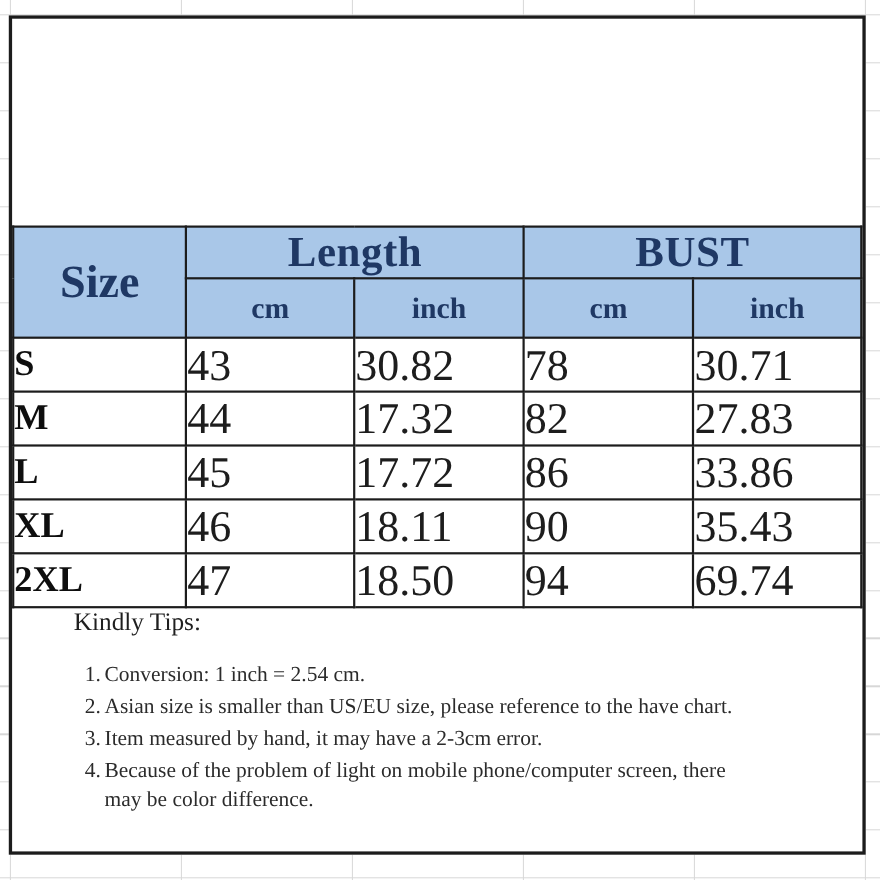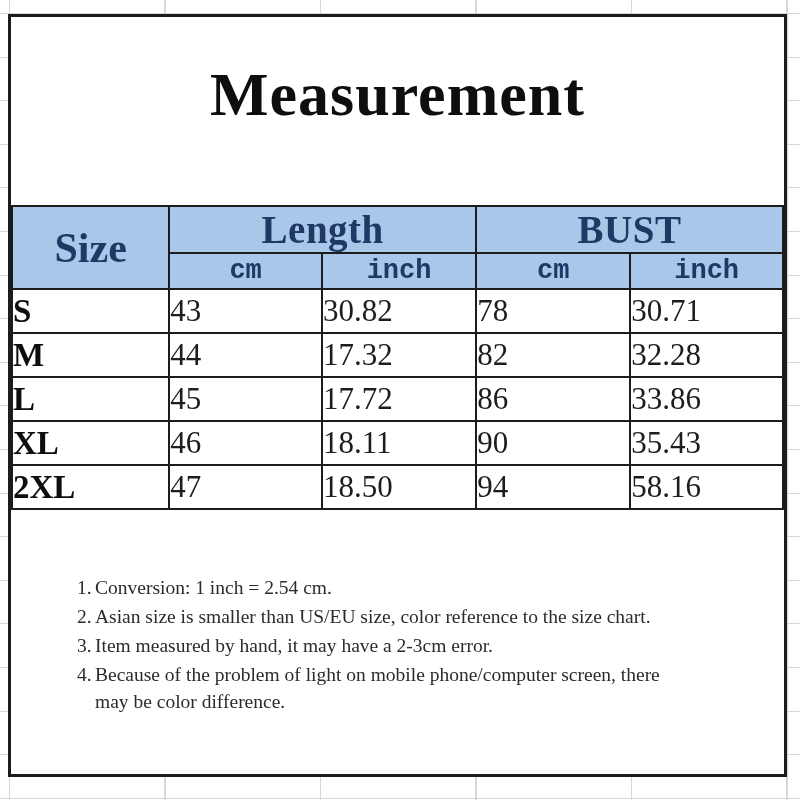--- a/index.html
+++ b/index.html
@@ -24,26 +24,26 @@
     position:absolute;left:0;top:188px;width:100%;
     border-collapse:collapse;table-layout:fixed;
   }
   .size-table th,.size-table td{
     border:2px solid #1c1c1c;vertical-align:middle;padding:0;
   }
   .size-table thead th{
     background:#a9c7e8;color:#1f3864;font-weight:bold;
   }
   .size-table thead tr.grp-row{height:41px;}
-  .size-table thead tr.sub-row{height:36px;font-family:Liberation Mono, monospace;}
+  .size-table thead tr.sub-row{height:54px;}
   th.size-h{font-size:42px;}
   th.grp{font-size:39px;letter-spacing:0.5px;}
   th.sub{font-size:27px;}
   .size-table tbody tr{height:44px;}
-  .size-table tbody td{font-size:31px;color:#1d1d1d;background:#ffffff;}
+  .size-table tbody td{font-size:40px;color:#1d1d1d;background:#ffffff;}
   .size-table tbody td.size-cell{font-weight:bold;font-size:33px;color:#0e0e0e;}
   .tips{
     position:absolute;left:56px;top:536px;width:640px;color:#262626;
   }
   .tips-heading{font-size:23px;color:#1f1f1f;}
   .tips-list{margin:21px 0 0 0;padding:0;list-style:none;}
   .tips-list li{
     display:flex;align-items:flex-start;
     font-size:19.5px;line-height:27px;margin:0 0 2px 0;color:#2b2b2b;
   }
@@ -53,21 +53,20 @@
   col.c-lcm{width:19.8%;}
   col.c-lin{width:20.0%;}
   col.c-bcm{width:20.0%;}
   col.c-bin{width:19.8%;}
 </style>
 </head>
 <body>
 
 <div class="panel">
 
-  <h1 class="title">Measurement</h1>
 
   <table class="size-table">
     <colgroup>
       <col class="c-size">
         <col class="c-lcm">
         <col class="c-lin">
         <col class="c-bcm">
         <col class="c-bin">
     </colgroup>
     <thead>
@@ -89,55 +88,56 @@
         <td>43</td>
         <td>30.82</td>
         <td>78</td>
         <td>30.71</td>
       </tr>
       <tr>
         <td class="size-cell">M</td>
         <td>44</td>
         <td>17.32</td>
         <td>82</td>
-        <td>32.28</td>
+        <td>27.83</td>
       </tr>
       <tr>
         <td class="size-cell">L</td>
         <td>45</td>
         <td>17.72</td>
         <td>86</td>
         <td>33.86</td>
       </tr>
       <tr>
         <td class="size-cell">XL</td>
         <td>46</td>
         <td>18.11</td>
         <td>90</td>
         <td>35.43</td>
       </tr>
       <tr>
         <td class="size-cell">2XL</td>
         <td>47</td>
         <td>18.50</td>
         <td>94</td>
-        <td>58.16</td>
+        <td>69.74</td>
       </tr>
     </tbody>
   </table>
 
   <div class="tips">
+    <div class="tips-heading">Kindly Tips:</div>
     <ol class="tips-list">
       <li>
         <span class="tip-num">1.</span>
         <span class="tip-text">Conversion: 1 inch = 2.54 cm.</span>
       </li>
       <li>
         <span class="tip-num">2.</span>
-        <span class="tip-text">Asian size is smaller than US/EU size, color reference to the size chart.</span>
+        <span class="tip-text">Asian size is smaller than US/EU size, please reference to the have chart.</span>
       </li>
       <li>
         <span class="tip-num">3.</span>
         <span class="tip-text">Item measured by hand, it may have a 2-3cm error.</span>
       </li>
       <li>
         <span class="tip-num">4.</span>
         <span class="tip-text">Because of the problem of light on mobile phone/computer screen, there may be color difference.</span>
       </li>
     </ol>

